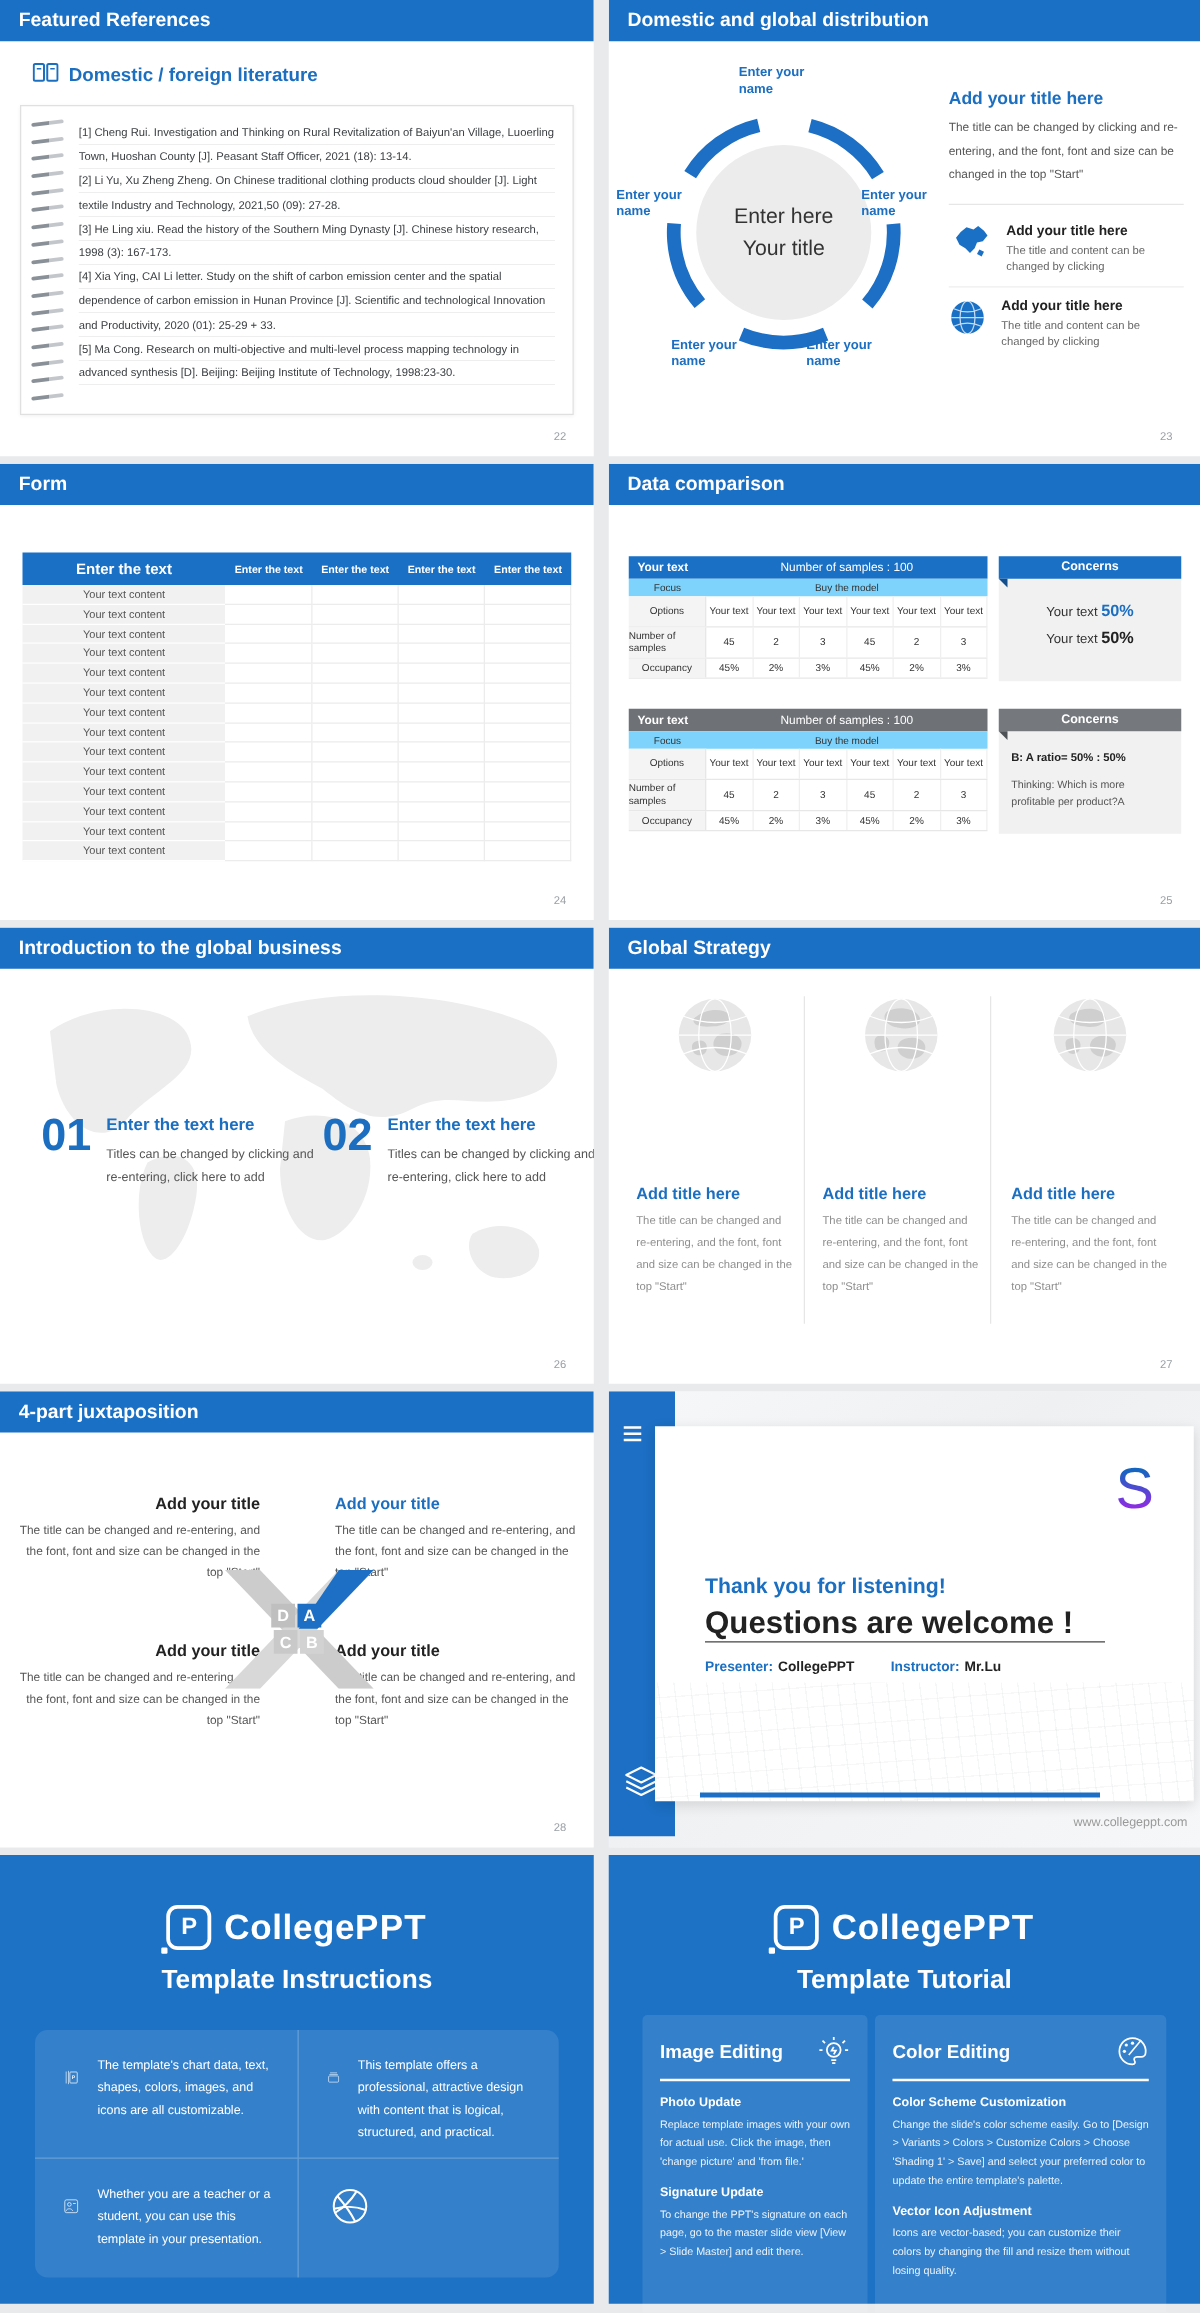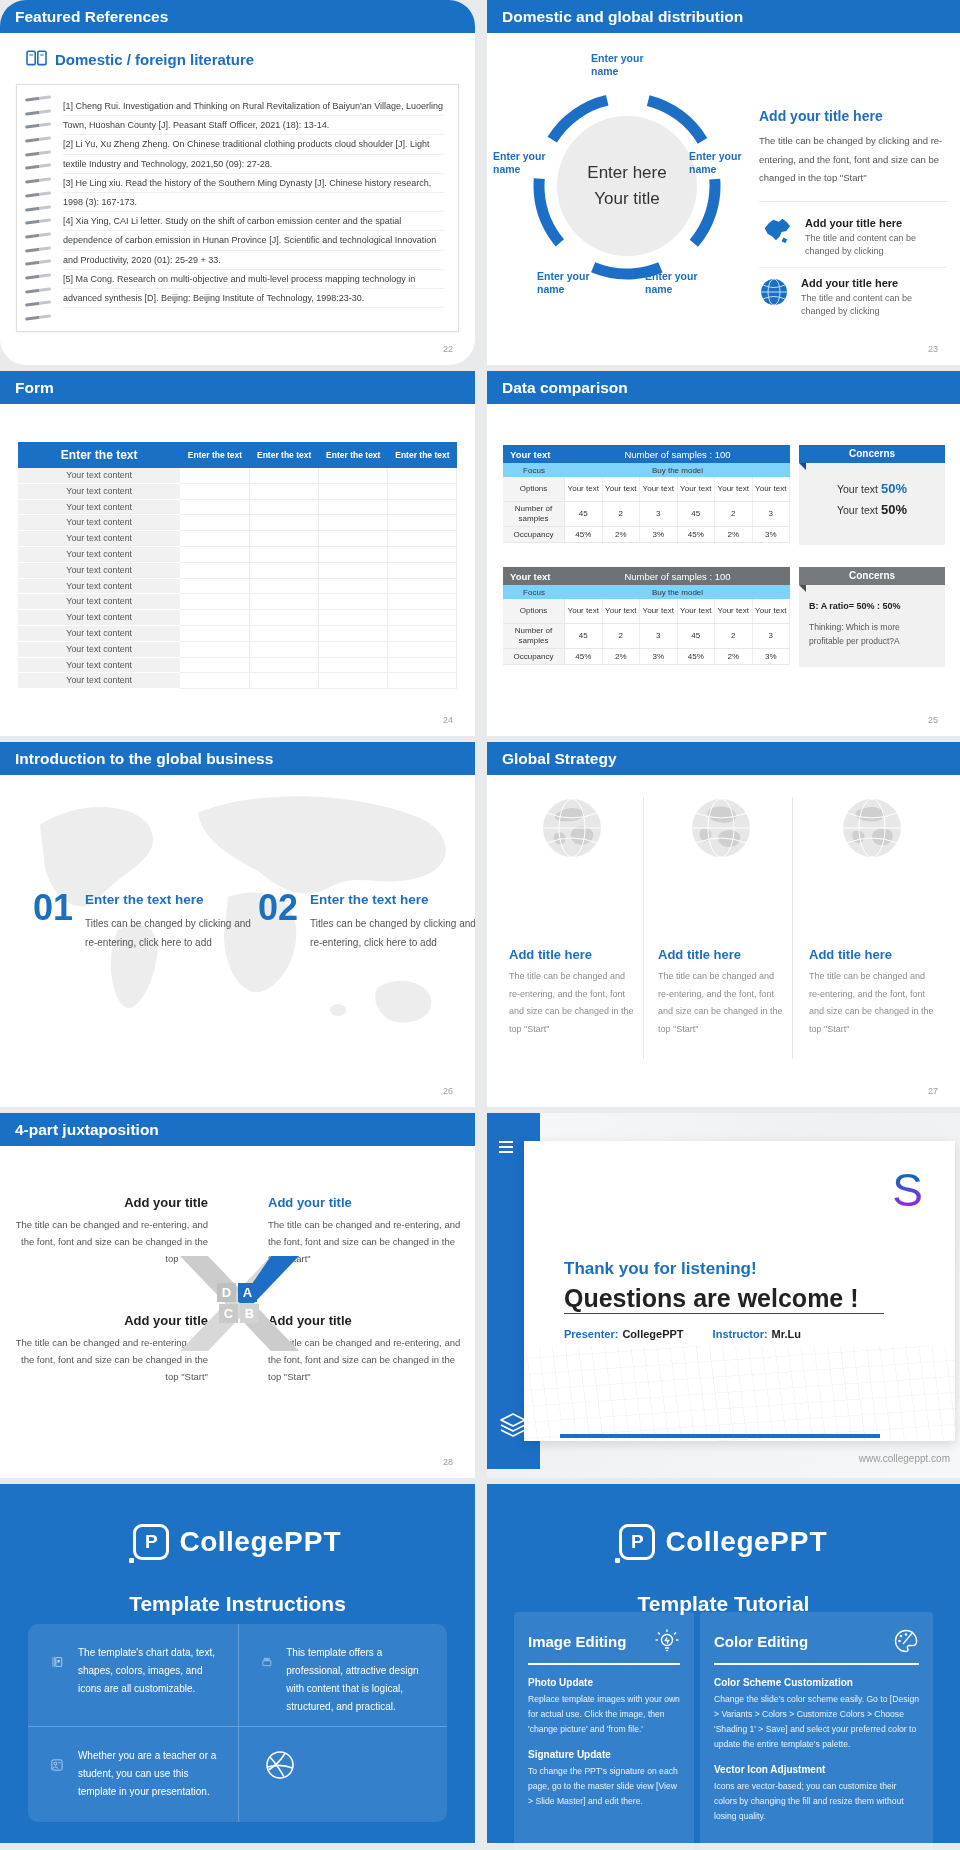--- a/index.html
+++ b/index.html
@@ -15,21 +15,21 @@
   .coil{position:absolute;left:8px;top:12px;bottom:12px;width:26px;display:flex;flex-direction:column;justify-content:space-between;}
   .coil i{display:block;height:3px;background:linear-gradient(90deg,#8a9097 0 55%,#c3c7cb 55% 100%);border-radius:2px;transform:rotate(-7deg);}
   .refs{position:absolute;left:46px;top:12px;right:14px;font-size:9px;line-height:19.2px;color:#3c4043;background:repeating-linear-gradient(to bottom,transparent 0 18.2px,#eee 18.2px 19.2px);}
   .refs p{margin:0;}
 
   
   .diag{position:absolute;left:22px;top:58px;width:236px;height:268px;}
   .diag svg{position:absolute;left:18px;top:28px;}
   .diag .ctr{position:absolute;left:18px;top:28px;width:200px;height:200px;display:flex;flex-direction:column;align-items:center;justify-content:center;font-size:17px;color:#333;gap:6px;}
   .node{position:absolute;width:72px;text-align:left;color:#1c6fc0;font-weight:bold;font-size:10.5px;line-height:1.25;}
-  .d23-right{position:absolute;left:272px;top:70px;width:188px;margin-top:38px;}
+  .d23-right{position:absolute;left:272px;top:70px;width:188px;}
   .d23-right h3{margin:0 0 8px;font-size:14px;color:#1c6fc0;}
   .d23-right .bd{font-size:9.5px;line-height:1.95;color:#555;}
   .d23-sep{border:none;border-top:1px solid #e6e6e6;margin:13px 0 11px;}
   .d23-item{display:flex;align-items:flex-start;gap:12px;padding:4px 0 8px;}
   .d23-item + .d23-item{border-top:1px solid #eee;padding-top:9px;}
   .d23-item h4{margin:0 0 3px;font-size:11px;color:#222;}
   .d23-item .sm{font-size:9px;line-height:1.5;color:#666;}
 
   
   .form-tbl{position:absolute;left:18px;right:18px;top:71px;}
@@ -43,21 +43,21 @@
   
   .dc-tbl{position:absolute;left:16px;width:287px;font-size:8px;color:#333;}
   .dc-head{display:flex;height:18px;align-items:center;background:#1a70c5;color:#fff;font-weight:bold;}
   .dc-head .l{width:62px;padding-left:7px;font-size:9.5px;box-sizing:border-box;}
   .dc-head .r{flex:1;text-align:center;font-size:9.5px;font-weight:normal;}
   .dc-tbl.gray .dc-head{background:#6e7175;}
   .dc-focus{display:flex;height:14px;align-items:center;background:#7dd3fc;}
   .dc-focus .l{width:62px;text-align:center;}
   .dc-focus .r{flex:1;text-align:center;}
   .dc-row{display:flex;align-items:stretch;border-bottom:1px solid #e7e7e7;}
-  .dc-row .l{width:62px;background:#f4f4f4;display:flex;align-items:center;justify-content:center;text-align:center;line-height:1.2;border-right:1px solid #e7e7e7;box-sizing:border-box;}
+  .dc-row .l{width:62px;background:#f4f4f4;display:flex;align-items:center;justify-content:center;line-height:1.2;border-right:1px solid #e7e7e7;box-sizing:border-box;}
   .dc-row .v{flex:1;display:flex;align-items:center;justify-content:center;text-align:center;line-height:1.2;border-right:1px solid #efefef;box-sizing:border-box;}
   .dc-row.h22{height:24px;}
   .dc-row.h15{height:15px;}
   .cn-box{position:absolute;left:312px;width:146px;}
   .cn-head{position:relative;height:18px;background:#1a70c5;color:#fff;font-weight:bold;font-size:10px;text-align:center;line-height:18px;}
   .cn-box.gray .cn-head{background:#75797d;}
   .cn-head:before{content:"";position:absolute;left:0;top:100%;border-top:7px solid #124e8c;border-left:7px solid transparent;}
   .cn-box.gray .cn-head:before{border-top-color:#4e5256;}
   .cn-body{background:#f1f1f2;min-height:82px;box-sizing:border-box;padding:12px 10px;}
   .cn-line{text-align:center;font-size:10.5px;color:#333;margin:6px 0;}
@@ -108,39 +108,39 @@
   .ty-blue{position:absolute;left:36px;bottom:3px;width:320px;height:4px;background:#1c6fc4;}
   .ty-site{position:absolute;right:10px;bottom:14px;font-size:10px;color:#999;}
 
   
   .panel{position:absolute;background:#1d72c6;color:#fff;}
   .brand{position:absolute;top:40px;left:0;right:0;display:flex;align-items:center;justify-content:center;gap:10px;}
   .brand .mark{width:30px;height:30px;border:3px solid #fff;border-radius:9px;display:flex;align-items:center;justify-content:center;font-weight:bold;font-size:19px;position:relative;}
   .brand .mark:after{content:"";position:absolute;left:-7px;bottom:-6px;width:5px;height:5px;background:#fff;border-radius:1px;}
   .brand .wm{font-size:28px;font-weight:bold;letter-spacing:.5px;}
   .brand .wm .b{letter-spacing:1px;}
-  .panel-title{position:absolute;top:108px;left:0;right:0;text-align:center;font-size:21px;font-weight:bold;}
+  .panel-title{position:absolute;top:88px;left:0;right:0;text-align:center;font-size:21px;font-weight:bold;}
   .ins-box{position:absolute;left:28px;right:28px;top:140px;height:198px;background:rgba(255,255,255,.10);border-radius:10px;display:grid;grid-template-columns:1fr 1fr;grid-template-rows:1fr 1fr;}
   .ins-cell{padding:20px 18px 10px 22px;display:flex;gap:14px;align-items:flex-start;box-sizing:border-box;}
   .ins-cell.bt{border-top:1px solid rgba(255,255,255,.25);}
   .ins-cell.bl{border-left:1px solid rgba(255,255,255,.25);}
   .ins-cell .tx{font-size:10px;line-height:1.8;color:#fff;}
   .tut-card{position:absolute;top:128px;height:252px;background:rgba(255,255,255,.10);border-radius:4px;padding:16px 14px;box-sizing:border-box;}
   .tut-head{display:flex;align-items:center;justify-content:space-between;}
   .tut-head h3{margin:0;font-size:15px;font-weight:bold;}
   .tut-hr{height:1.5px;background:#fff;margin:9px 0 2px;}
   .tut-sec h5{margin:12px 0 4px;font-size:10px;font-weight:bold;color:#fff;}
   .tut-sec .bd{font-size:8.6px;line-height:1.75;color:rgba(255,255,255,.9);}
 </style>
 </head>
 <body>
 
 <div class="canvas">
 
-  <div class="slide" style="left:0;top:0;width:475px;height:365px;border-radius:26px;">
+  <div class="slide" style="left:0;top:0;width:475px;height:365px;">
     <div class="hdr">Featured References</div>
     <div class="sec-title">
       <span>
         <svg width="21" height="16" viewBox="0 0 21 16">
             <g fill="none" stroke="#1c6fc0" stroke-width="1.6">
               <rect x="1" y="1.2" width="8.2" height="13.4" rx="1.2"></rect>
               <rect x="11.8" y="1.2" width="8.2" height="13.4" rx="1.2"></rect>
               <line x1="3.4" y1="5" x2="7" y2="5" stroke-width="1.1"></line>
               <line x1="14.2" y1="5" x2="17.8" y2="5" stroke-width="1.1"></line>
             </g>

